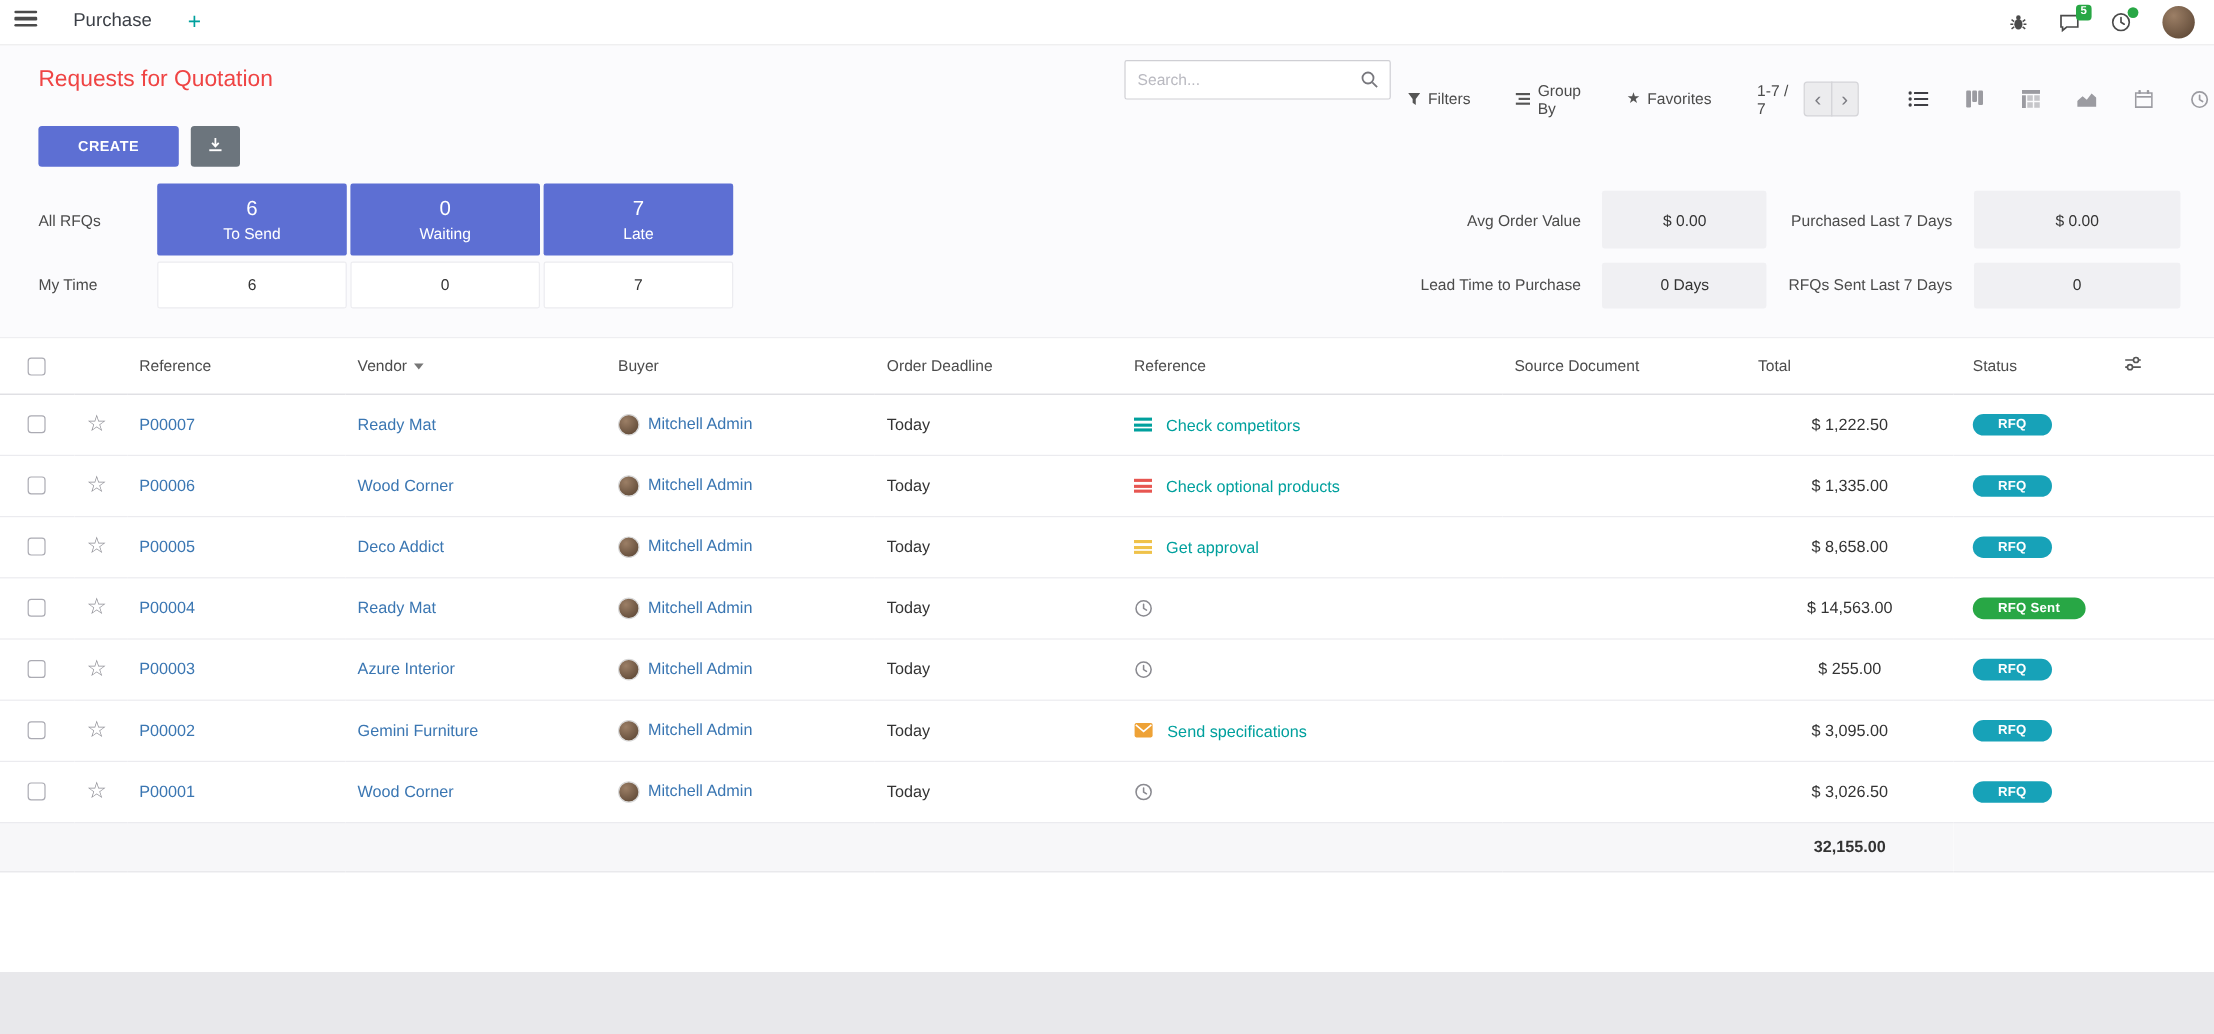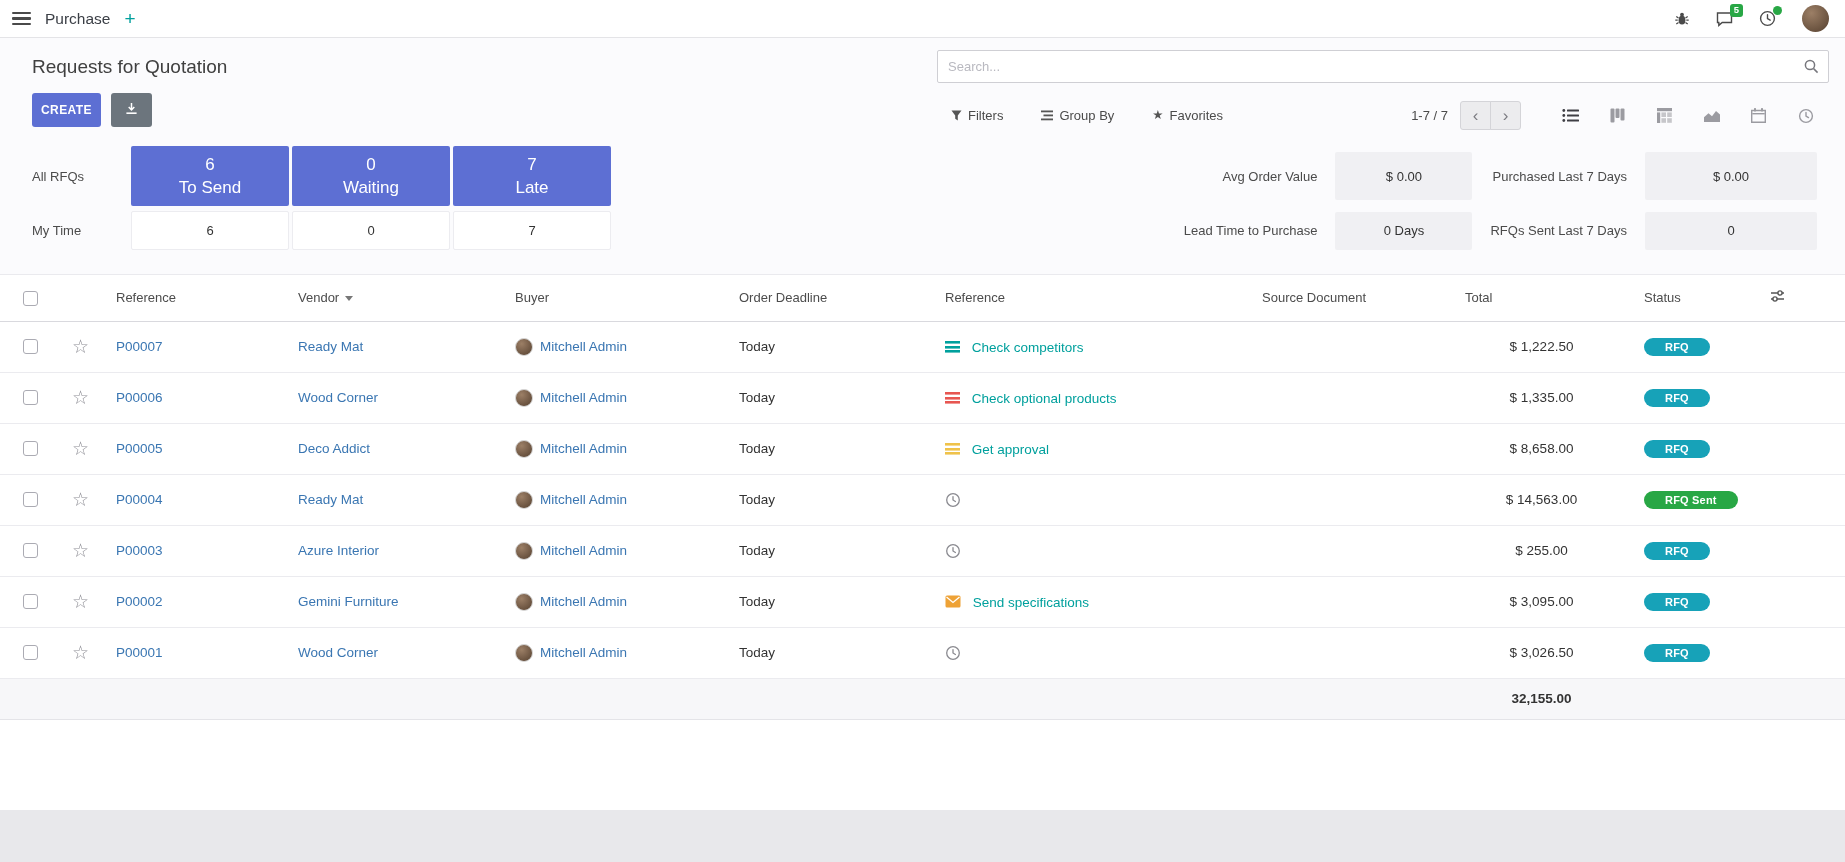--- a/index.html
+++ b/index.html
@@ -2,42 +2,42 @@
 <html style="--primary: #5D6FD3; --link: #3A76B2; --deadline-today: #D8A24A; --activity-text: #00A09D;"><head>
 <meta charset="utf-8">
 <style>
   *{box-sizing:border-box;margin:0;padding:0}
   html,body{width:1845px;height:862px;overflow:hidden}
   body{font-family:"Liberation Sans",sans-serif;background:#e8e8eb}
   a{text-decoration:none;cursor:pointer}
 
   
   .navbar{height:38px;background:#fff;border-bottom:1px solid #e4e4e7;display:flex;align-items:center;justify-content:space-between;padding:0 16px 0 12px}
-  .nav-left{display:flex;align-items:center;gap:14px}
+  .nav-left{display:flex;align-items:flex-start;gap:30px}
   .hamburger{width:19px;display:flex;flex-direction:column;gap:3px;cursor:pointer}
   .hamburger span{height:2.4px;background:#4a4a4a;border-radius:1px}
   .app-name{font-size:15.5px;color:#3b3f46;cursor:pointer}
   .nav-plus{color:#00A09D;font-size:19px;font-weight:400;cursor:pointer;line-height:1}
   .nav-right{display:flex;align-items:center;gap:26px}
   .nav-icon{position:relative;color:#4a4a4a;display:flex;cursor:pointer}
   .nav-badge{position:absolute;top:-7px;right:-10px;background:#28a745;color:#fff;font-size:9.5px;font-weight:700;border-radius:3px;padding:1.5px 4px;line-height:1.1}
   .nav-dot{position:absolute;top:-4px;right:-6px;width:9px;height:9px;background:#28a745;border-radius:50%}
   .avatar{width:27px;height:27px;border-radius:50%;background:radial-gradient(circle at 35% 30%,#9c7f66,#55402f);cursor:pointer}
 
   
   .content{background:#fff;min-height:772px}
   .top-section{background:#fbfbfd;border-bottom:1px solid #eaeaee}
 
   .control-panel{display:flex;justify-content:space-between;padding:12px 16px 4px 16px}
   .cp-left{padding-left:16px}
-  .page-title{font-size:19px;font-weight:400;color:#404040;margin:6px 0 15px}
+  .page-title{font-size:19px;font-weight:400;color:#ef4444;margin:6px 0 27px}
   .cp-buttons{display:flex;gap:10px}
-  .btn-create{background:var(--primary,#5D6FD3);color:#fff;border:none;font-size:12px;font-weight:600;letter-spacing:.4px;padding:10px 9px;border-radius:3px;cursor:pointer;font-family:inherit}
+  .btn-create{background:var(--primary,#5D6FD3);color:#fff;border:none;font-size:12px;font-weight:600;letter-spacing:.4px;padding:10px 33px;border-radius:3px;cursor:pointer;font-family:inherit}
   .btn-download{background:#6c757d;border:none;border-radius:3px;padding:9px 14px;cursor:pointer;display:flex;align-items:center}
-  .cp-right{width:892px;display:flex;flex-direction:column}
+  .cp-right{width:892px;display:flex;flex-direction:row}
   .searchbox{position:relative;height:33px;border:1px solid #cfcfd4;border-radius:2px;background:#fff;display:flex;align-items:center}
   .searchbox input{flex:1;border:none;outline:none;font-size:13px;padding:0 10px;color:#333;background:transparent;font-family:inherit}
   .searchbox input::placeholder{color:#b9b9c0}
   .search-icon{margin-right:9px;display:flex;cursor:pointer}
   .filter-row{display:flex;align-items:center;margin-top:16px;height:33px;padding-left:14px}
   .facet{display:flex;align-items:center;gap:6px;font-size:13px;color:#4b4b4b;margin-right:38px;cursor:pointer}
   .facet .glyph{color:#555;display:flex}
   .star-glyph{font-size:12.5px;color:#555;line-height:1}
   .spacer{flex:1}
   .pager-text{font-size:13px;color:#4b4b4b;margin-right:12px;cursor:pointer}
@@ -47,21 +47,21 @@
   .switcher{display:flex;align-items:center;margin-left:26px}
   .switch-btn{width:47px;height:29px;display:flex;align-items:center;justify-content:center;color:#9b9ba1;cursor:pointer}
   .switch-btn.active{color:#3e3e44}
 
   
   .dashboard{display:flex;justify-content:space-between;padding:10px 28px 24px 32px}
   .dash-left{display:grid;grid-template-columns:96px 158px 158px 158px;grid-template-rows:60px 39px;gap:5px 3px}
   .dash-row-label{display:flex;align-items:center;font-size:13px;color:#4b4b4b}
   .tile{background:var(--primary,#5D6FD3);color:#fff;border-radius:2px;display:flex;flex-direction:column;align-items:center;justify-content:center;gap:3px;cursor:pointer}
   .tile-count{font-size:17px}
-  .tile-label{font-size:17px}
+  .tile-label{font-size:13px}
   .my-box{background:#fff;border:1px solid #ececf0;border-radius:2px;display:flex;align-items:center;justify-content:center;font-size:13px;color:#333;cursor:pointer}
   .dash-right{display:grid;grid-template-columns:auto 137px auto 172px;grid-template-rows:60px 39px;column-gap:18px;row-gap:5px;align-items:center}
   .kpi-label{font-size:13px;color:#4b4b4b;text-align:right;justify-self:end}
   .kpi-value{background:#f0f0f3;border-radius:2px;display:flex;align-items:center;justify-content:center;font-size:13px;color:#333;width:100%}
   .kpi-value.tall{height:48px}
   .kpi-value.short{height:38px}
 
   
   table.list{width:100%;border-collapse:collapse;table-layout:fixed;background:#fff}
   .list th{font-size:13px;font-weight:400;color:#4c4c4c;text-align:left;height:46px;border-bottom:1px solid #d9d9de;padding:0 10px;cursor:pointer;white-space:nowrap}

